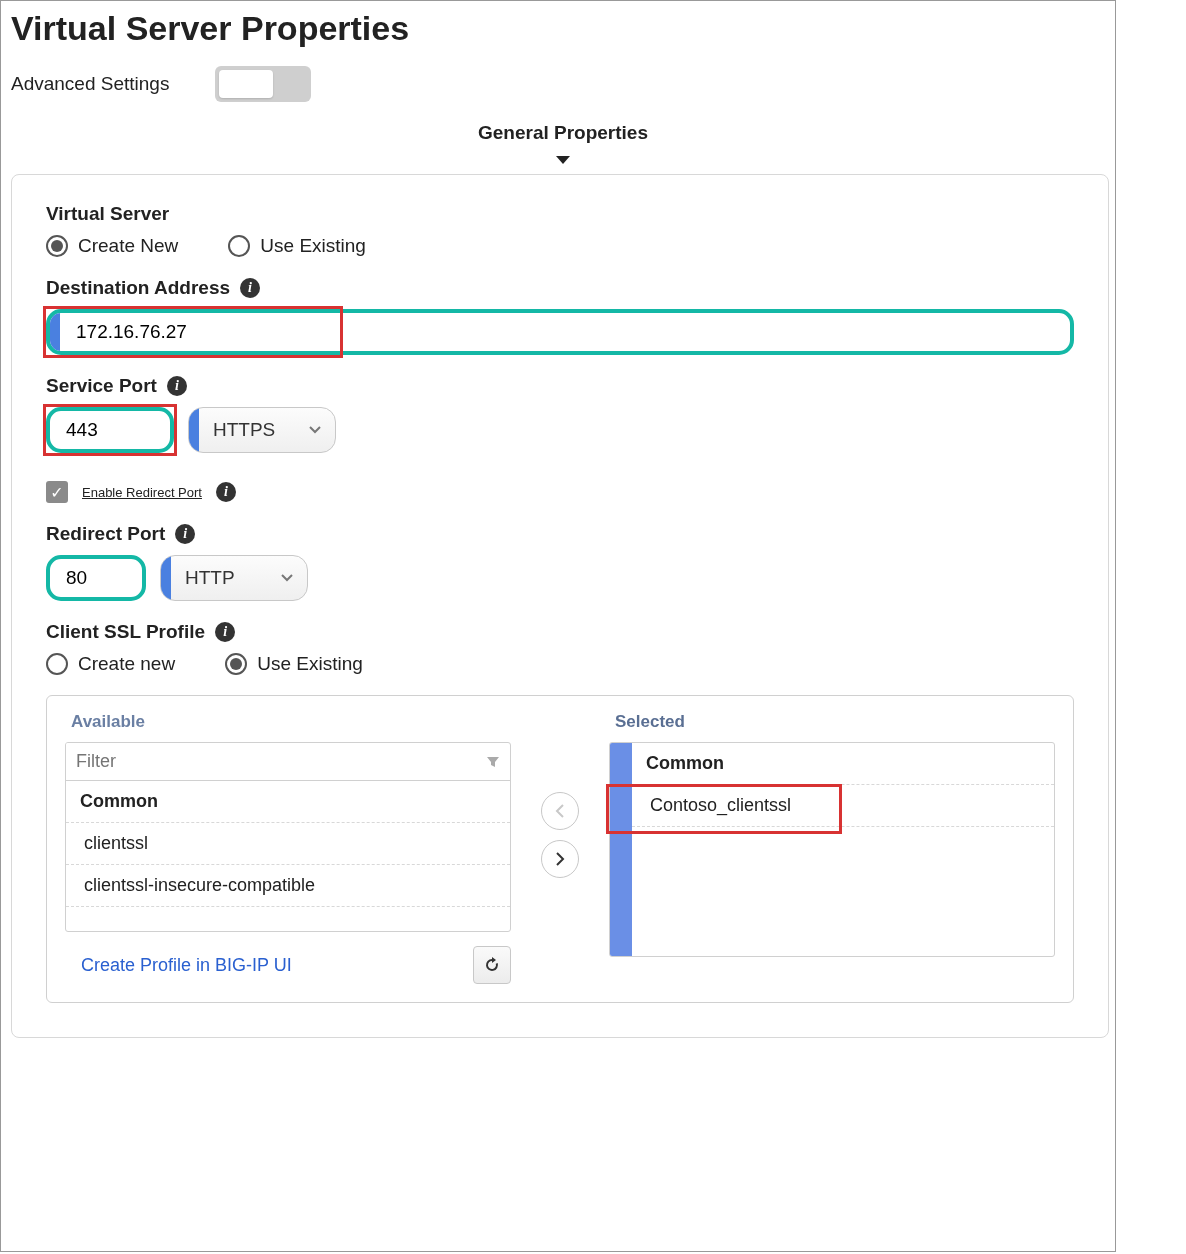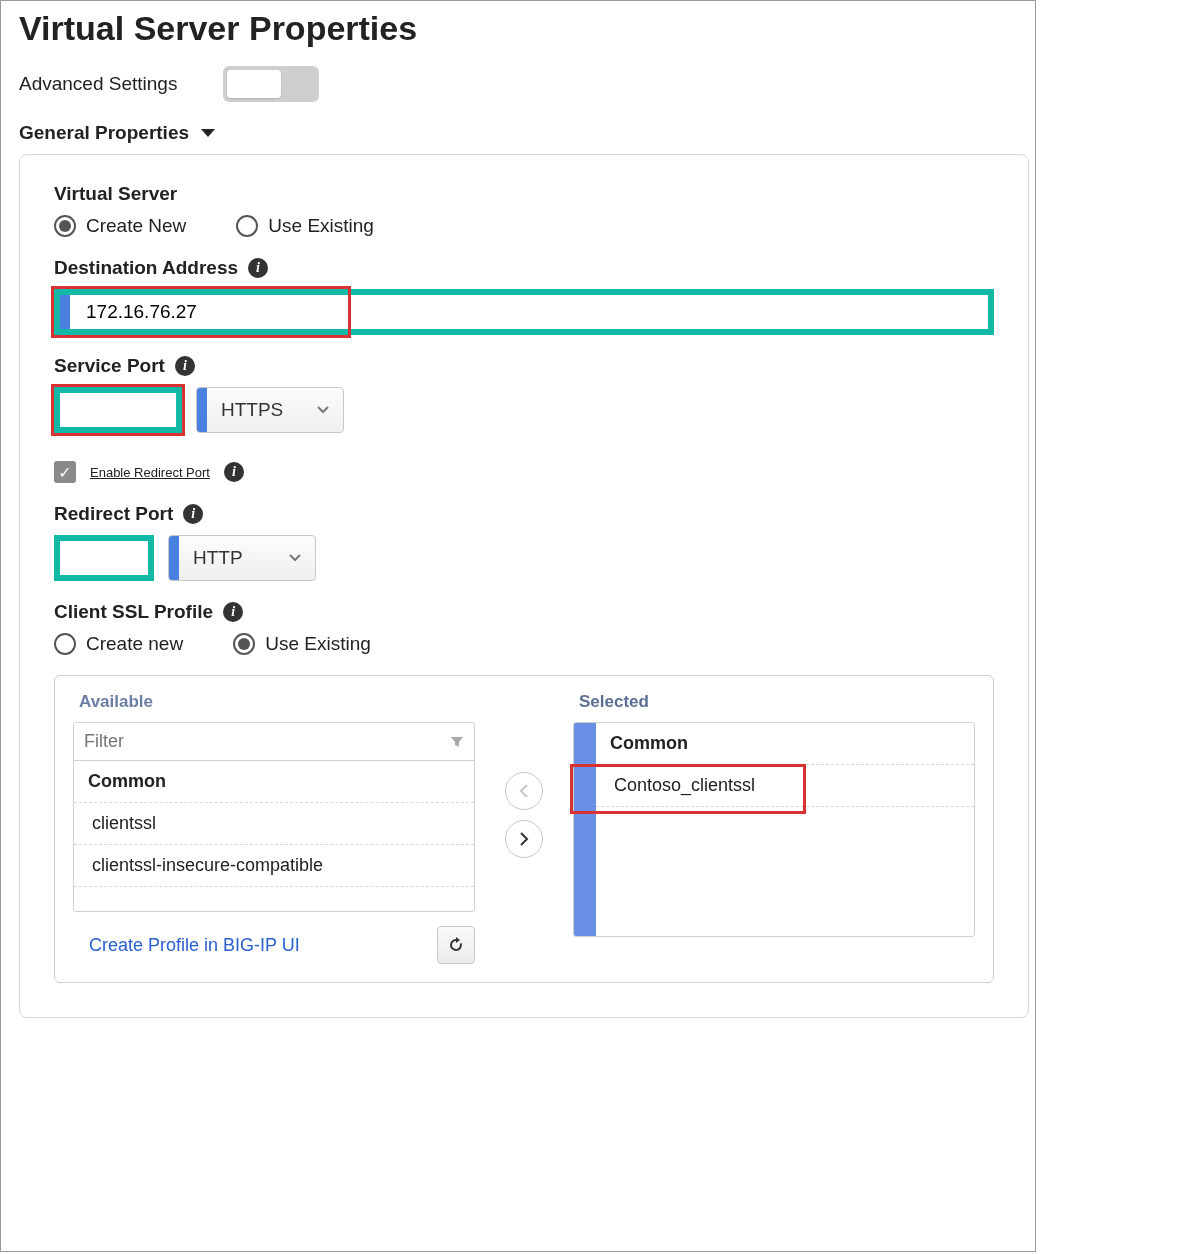--- a/index.html
+++ b/index.html
@@ -5,23 +5,23 @@
   * { box-sizing: border-box; }
   html, body {
     margin: 0; padding: 0;
     font-family: Arial, Helvetica, sans-serif;
     font-size: 18px;
     color: #222;
     background: #fff;
   }
   .page {
     border: 1px solid #999;
-    width: 1036px;
+    width: 1116px;
     min-height: 1252px;
-    padding: 0 0 40px 12px;
+    padding: 0 0 40px 4px;
     overflow: hidden;
   }
   .page-title {
     font-size: 34px;
     font-weight: bold;
     margin: 8px 0 18px 6px;
   }
   .row {
     display: flex;
     align-items: center;
@@ -49,20 +49,21 @@
     box-shadow: 0 1px 2px rgba(0,0,0,.15);
   }
   .section-header {
     display: flex;
     align-items: center;
     gap: 12px;
     font-size: 19px;
     font-weight: bold;
     margin: 10px 0 10px 6px;
     cursor: pointer;
+    flex-direction: column;
   }
   .caret-down {
     width: 0; height: 0;
     border-left: 7px solid transparent;
     border-right: 7px solid transparent;
     border-top: 8px solid #222;
   }
   .panel {
     margin: 0 6px;
     border: 1px solid #d8d8d8;
@@ -118,25 +119,24 @@
     background: #555;
   }
   .input-group {
     display: flex;
     gap: 14px;
     align-items: stretch;
   }
   .blue-input {
     display: flex;
     height: 46px;
-    border: 6px solid #14b8a6;
-    border-radius: 0;
+    border: 4px solid #14b8a6;
+    border-radius: 15px;
     overflow: hidden;
     background: #fff;
-    justify-content: flex-end;
   }
   .blue-input.full { width: 100%; }
   .blue-bar {
     width: 10px;
     background: #4a80e0;
   }
   .blue-input input {
     border: none;
     outline: none;
     padding: 0 16px;
@@ -164,21 +164,21 @@
     top: -3px; left: -3px;
     width: 134px; height: 52px;
     border: 3px solid #d83232;
     pointer-events: none;
   }
   .select-box {
     display: flex;
     align-items: center;
     height: 46px;
     border: 1px solid #c8c8c8;
-    border-radius: 4px;
+    border-radius: 15px;
     background: linear-gradient(#fcfcfc, #efefef);
     cursor: pointer;
     overflow: hidden;
     width: 148px;
   }
   .select-box .blue-bar { align-self: stretch; }
   .select-box .sel-text {
     flex: 1;
     padding: 0 14px;
     font-size: 19px;

